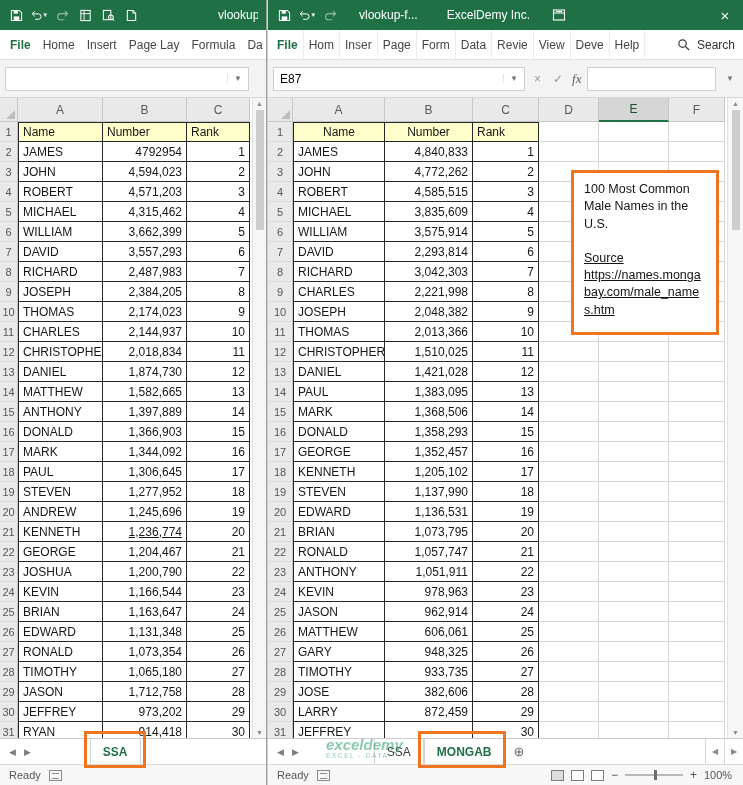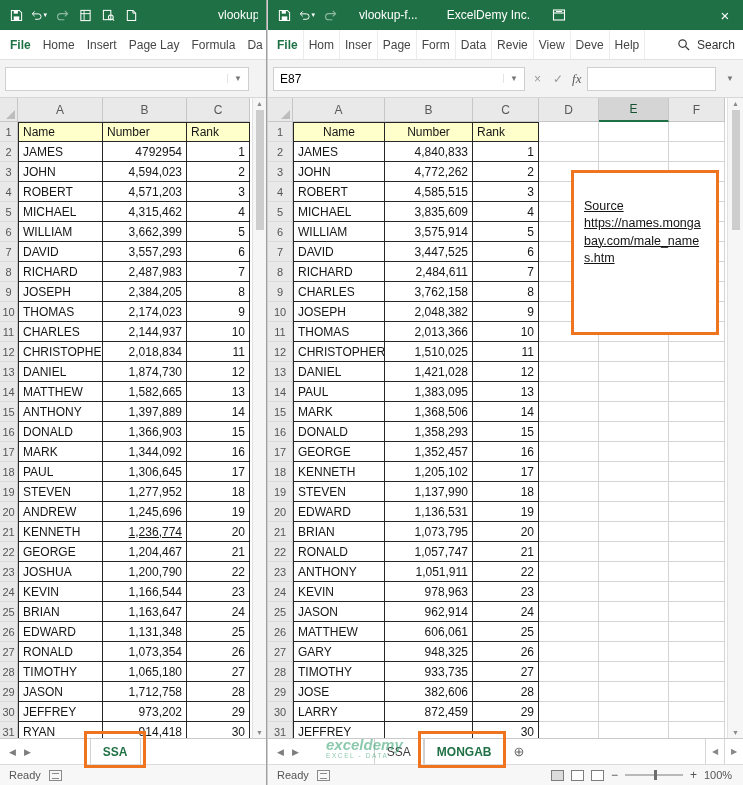--- a/index.html
+++ b/index.html
@@ -532,39 +532,39 @@
             <div class="cell tbl c0" style="width: 92px;">WILLIAM</div>
             <div class="cell tbl num" style="width: 88px;">3,575,914</div>
             <div class="cell tbl num" style="width: 66px;">5</div>
             <div class="cell" style="width: 60px;"></div>
             <div class="cell" style="width: 70px;"></div>
             <div class="cell" style="width: 56px;"></div>
           </div>
           <div class="row">
             <div class="rn" style="width: 25px;">7</div>
             <div class="cell tbl c0" style="width: 92px;">DAVID</div>
-            <div class="cell tbl num" style="width: 88px;">3,447,525</div>
+            <div class="cell tbl num" style="width: 88px;">2,293,814</div>
             <div class="cell tbl num" style="width: 66px;">6</div>
             <div class="cell" style="width: 60px;"></div>
             <div class="cell" style="width: 70px;"></div>
             <div class="cell" style="width: 56px;"></div>
           </div>
           <div class="row">
             <div class="rn" style="width: 25px;">8</div>
             <div class="cell tbl c0" style="width: 92px;">RICHARD</div>
-            <div class="cell tbl num" style="width: 88px;">2,484,611</div>
+            <div class="cell tbl num" style="width: 88px;">3,042,303</div>
             <div class="cell tbl num" style="width: 66px;">7</div>
             <div class="cell" style="width: 60px;"></div>
             <div class="cell" style="width: 70px;"></div>
             <div class="cell" style="width: 56px;"></div>
           </div>
           <div class="row">
             <div class="rn" style="width: 25px;">9</div>
             <div class="cell tbl c0" style="width: 92px;">CHARLES</div>
-            <div class="cell tbl num" style="width: 88px;">3,762,158</div>
+            <div class="cell tbl num" style="width: 88px;">2,221,998</div>
             <div class="cell tbl num" style="width: 66px;">8</div>
             <div class="cell" style="width: 60px;"></div>
             <div class="cell" style="width: 70px;"></div>
             <div class="cell" style="width: 56px;"></div>
           </div>
           <div class="row">
             <div class="rn" style="width: 25px;">10</div>
             <div class="cell tbl c0" style="width: 92px;">JOSEPH</div>
             <div class="cell tbl num" style="width: 88px;">2,048,382</div>
             <div class="cell tbl num" style="width: 66px;">9</div>
@@ -764,20 +764,21 @@
         </div>
       <div class="vscroll">
         <span>▲</span>
         <span class="vs-thumb"></span>
         <span class="vs-fill"></span>
         <span>▼</span>
       </div>
     </div>
 
     <div class="note">
+      <div>100 Most Common Male Names in the U.S.</div>
       <div class="src">Source</div>
       <a class="url">https://names.mongabay.com/male_names.htm</a>
     </div>
 
     <div class="tabbar">
       <span class="nav-arrows">
           <span>◀</span>
           <span>▶</span>
         </span>
       <span class="tabs-host" id="tabs-right">

